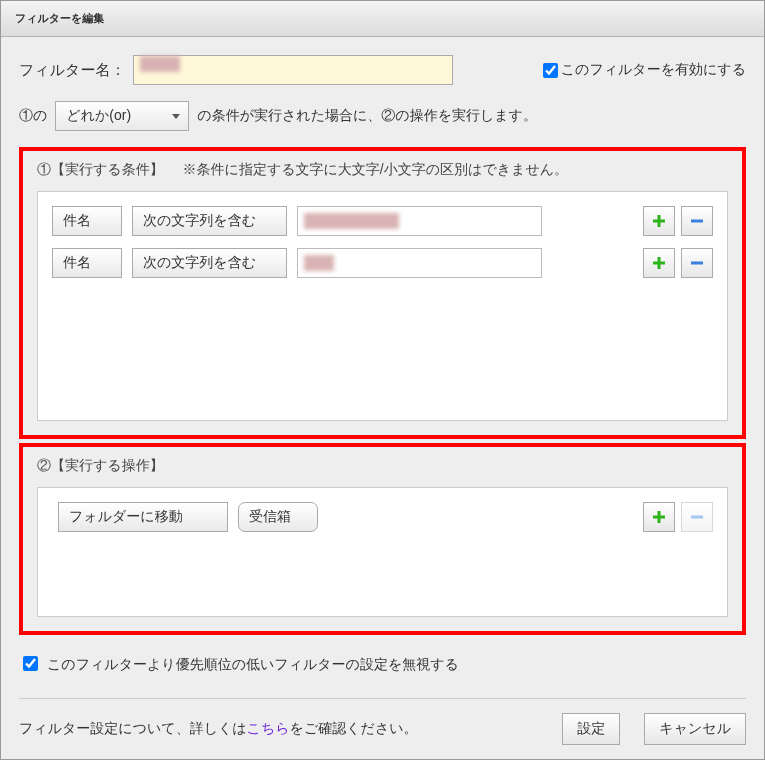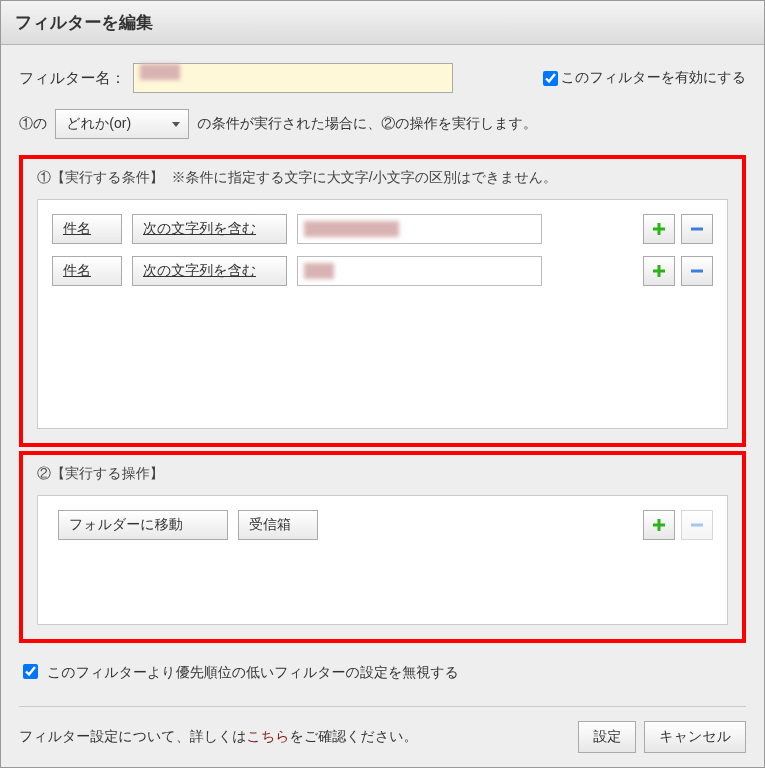--- a/index.html
+++ b/index.html
@@ -13,21 +13,21 @@
   }
   .dialog {
     border: 1px solid #999;
     background: #eee;
   }
   .dialog-header {
     background: linear-gradient(#f4f4f4, #dcdcdc);
     border-bottom: 1px solid #b5b5b5;
     padding: 10px 14px;
     font-weight: bold;
-    font-size: 17px;
+    font-size: 11px;
   }
   .dialog-body {
     padding: 18px 18px 14px 18px;
   }
   .row {
     display: flex;
     align-items: center;
     gap: 8px;
     margin-bottom: 16px;
   }
@@ -79,21 +79,21 @@
     background: #eee;
     padding: 10px 14px 14px 14px;
     margin-top: 6px;
   }
   .section + .section { margin-top: 4px; }
   .section-title {
     font-size: 14px;
     color: #444;
     margin-bottom: 12px;
   }
-  .section-note { color: #444; margin-left: 4px; }
+  .section-note { color: #444; margin-left: 15px; }
   .rule-area {
     background: #fff;
     border: 1px solid #ccc;
     padding: 14px 14px;
     min-height: 100px;
   }
   .rule-row {
     display: flex;
     align-items: center;
     gap: 10px;
@@ -152,34 +152,34 @@
   }
   .footer-row {
     display: flex;
     align-items: center;
     margin-top: 24px;
     border-top: 1px solid #ccc;
     padding-top: 14px;
     gap: 8px;
   }
   .footer-text { font-size: 14px; }
-  .link { color: #7f1d1d; cursor: pointer; }
+  .link { color: #6d28d9; cursor: pointer; }
   .btn {
     height: 32px;
     border: 1px solid #aaa;
     background: linear-gradient(#ffffff, #e7e7e7);
     padding: 0 14px;
     display: inline-flex;
     align-items: center;
     cursor: pointer;
   }
   .footer-btns {
     margin-left: auto;
     display: flex;
-    gap: 8px;
+    gap: 24px;
   }
   .disabled { opacity: 0.45; pointer-events: none; }
 </style>
 </head>
 <body>
 
 <div class="dialog">
 
   <div class="dialog-header">フィルターを編集</div>
 
@@ -203,21 +203,21 @@
         <span class="caret"></span>
       </div>
       <span>の条件が実行された場合に、②の操作を実行します。</span>
     </div>
 
     <div class="section">
       <div class="section-title">
         <span>①【実行する条件】</span>
         <span class="section-note">※条件に指定する文字に大文字/小文字の区別はできません。</span>
       </div>
-      <div class="rule-area" style="min-height:230px;text-decoration:underline;">
+      <div class="rule-area" style="min-height:230px;">
 
         <div class="rule-row">
           <div class="field-select small">
             <span>件名</span>
             <span class="caret"></span>
           </div>
           <div class="field-select med">
             <span>次の文字列を含む</span>
             <span class="caret"></span>
           </div>
@@ -270,21 +270,21 @@
     </div>
 
     <div class="section">
       <div class="section-title">②【実行する操作】</div>
       <div class="actions-area" style="min-height:130px;padding-left:20px;">
         <div class="rule-row">
           <div class="field-select long">
             <span>フォルダーに移動</span>
             <span class="caret"></span>
           </div>
-          <div class="field-select" style="min-width:80px;">
+          <div class="field-select" style="min-width:80px;border-radius:7px;">
             <span>受信箱</span>
           </div>
           <div class="btn-group">
             <div class="icon-btn">
               <svg width="14" height="14" viewBox="0 0 14 14">
                 <rect x="5.5" y="1" width="3" height="12" fill="#2db31a"></rect>
                 <rect x="1" y="5.5" width="12" height="3" fill="#2db31a"></rect>
               </svg>
             </div>
             <div class="icon-btn disabled">

